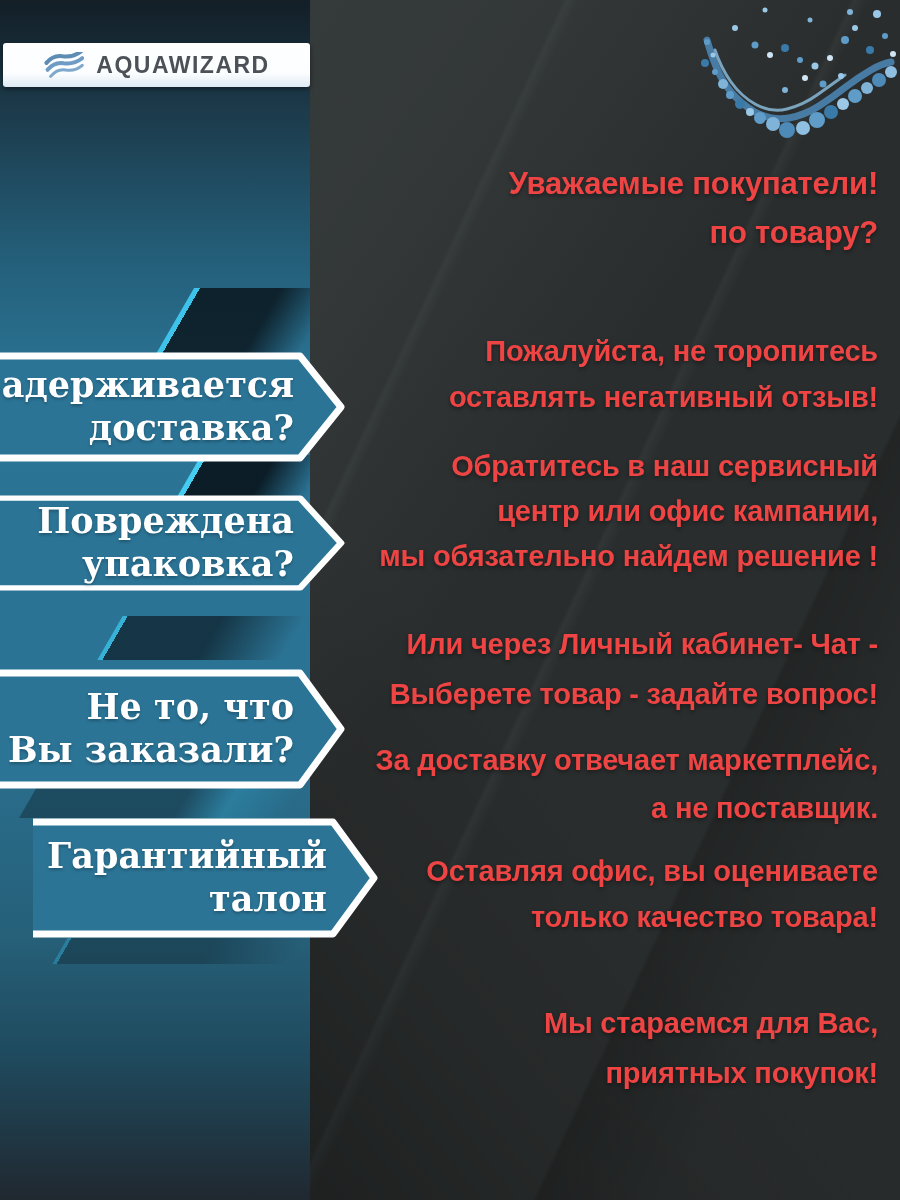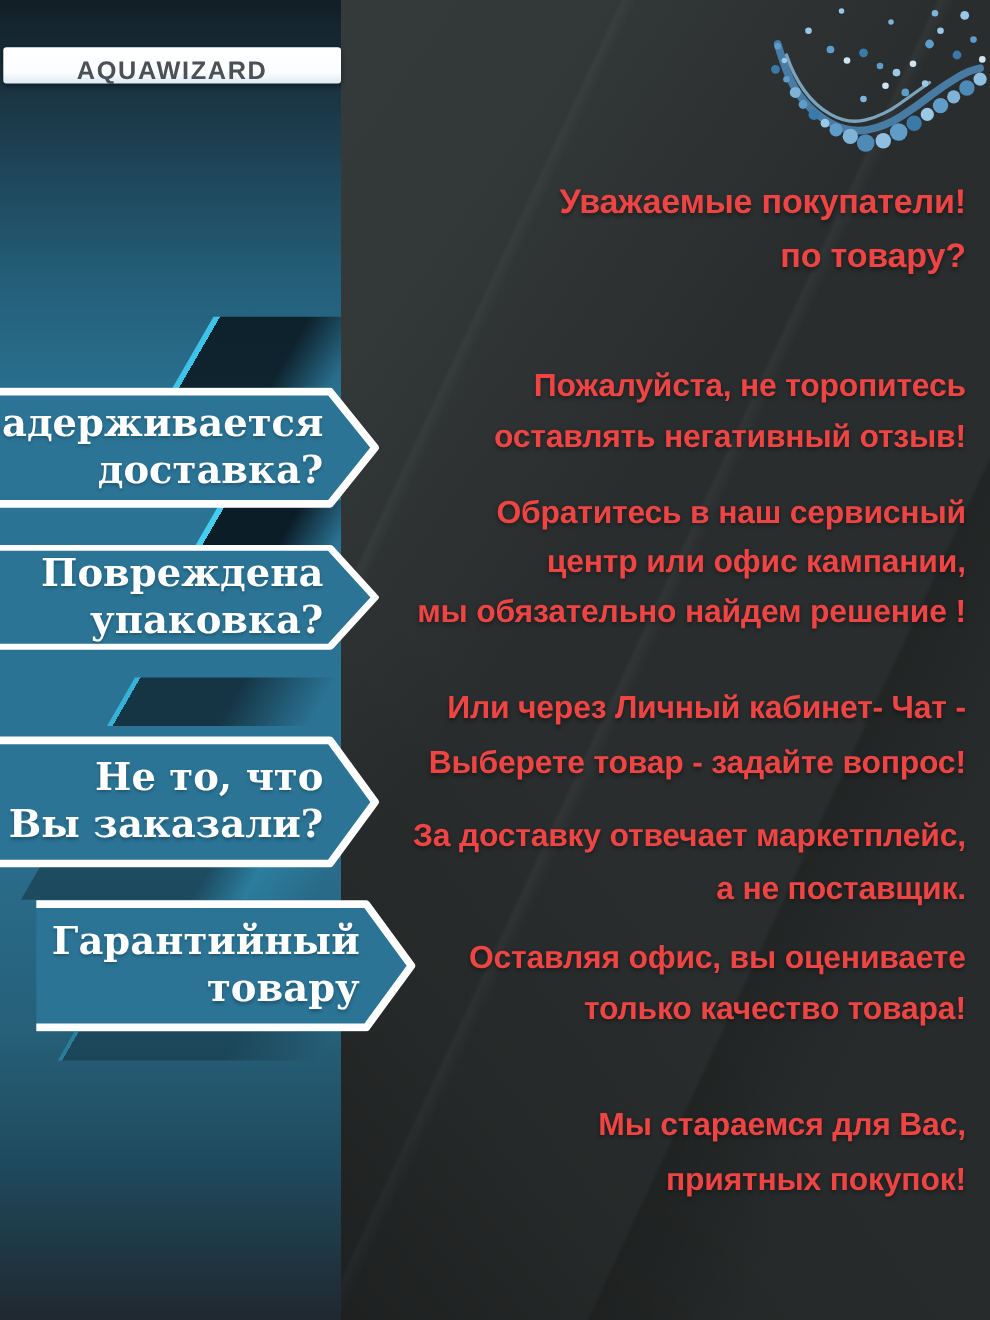--- a/index.html
+++ b/index.html
@@ -35,24 +35,24 @@
     background:linear-gradient(90deg, #45d2f5 0 6px, rgba(6,14,20,.9) 6px 55%, rgba(43,115,148,0) 95%); }
   .streak.s3 { left:110px; top:616px; width:200px; height:44px; opacity:.85;
     background:linear-gradient(90deg, #38bce4 0 5px, rgba(8,18,24,.75) 5px 50%, transparent 92%); }
   .streak.s4 { left:30px; top:780px; width:280px; height:38px; opacity:.45;
     background:linear-gradient(90deg, rgba(8,18,24,.8) 0 55%, #2f93b8 72%, transparent 95%); }
   .streak.s5 { left:60px; top:938px; width:250px; height:26px; opacity:.5;
     background:linear-gradient(90deg, #2f9dc4 0 4px, rgba(8,18,24,.6) 4px 60%, transparent 95%); }
 
   
   .logo-bar {
-    position:absolute; left:3px; top:43px; width:307px; height:33px;
+    position:absolute; left:3px; top:43px; width:307px; height:44px;
     background:linear-gradient(to bottom, #ffffff 0%, #fbfdff 70%, #dde9f2 100%);
     border-radius:3px; box-shadow:0 2px 5px rgba(0,0,0,.45);
-    display:flex; align-items:center; justify-content:center; gap:9px;flex-direction:column;
+    display:flex; align-items:center; justify-content:center; gap:9px;
   }
   .logo-bar svg { display:block; }
   .brand-name {
     font-family:"Liberation Sans", sans-serif; font-weight:bold;
     font-size:23px; letter-spacing:1.5px; color:#4b5157;
   }
 
   
   .ribbon { position:absolute; left:0; width:348px; }
   .ribbon svg { position:absolute; left:0; top:0; width:100%; height:100%; }
@@ -190,21 +190,21 @@
       <div>Вы заказали?</div>
     </div>
   </div>
 
   <div class="ribbon r4">
     <svg viewBox="0 0 348 120" preserveAspectRatio="none">
       <polygon points="-14,4 300,4 341,60 300,116 -14,116" fill="#2b7496" stroke="#ffffff" stroke-width="7" stroke-linejoin="round"></polygon>
     </svg>
     <div class="ribbon-text">
       <div>Гарантийный</div>
-      <div>товару</div>
+      <div>талон</div>
     </div>
   </div>
 
   <div class="msg m1">
     <div>Уважаемые покупатели!</div>
     <div>по товару?</div>
   </div>
 
   <div class="msg m2">
     <div>Пожалуйста, не торопитесь</div>

